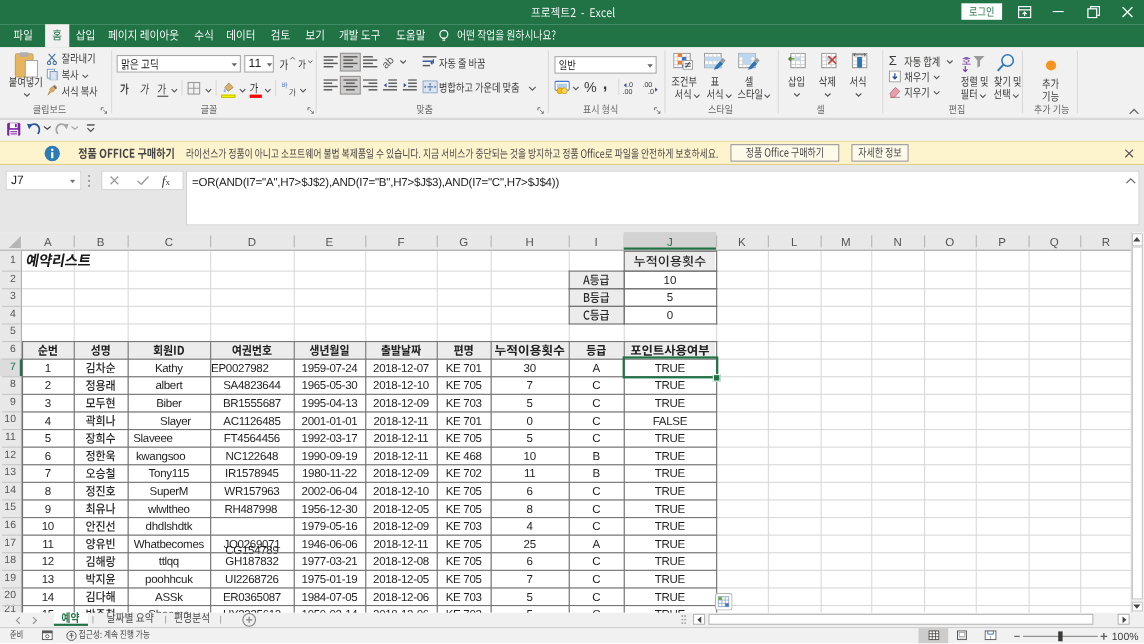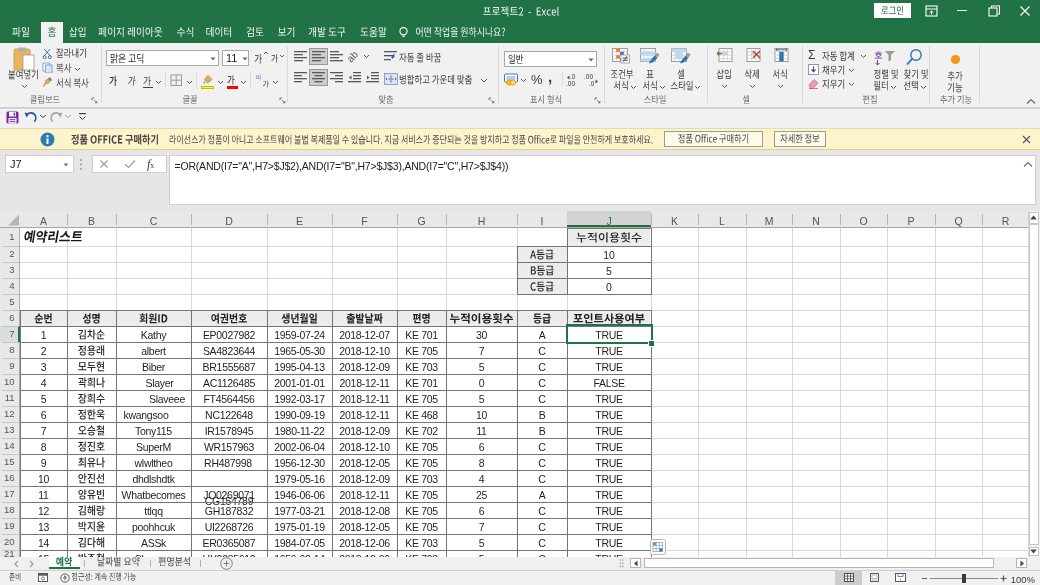--- a/index.html
+++ b/index.html
@@ -535,21 +535,21 @@
 <div style="position:absolute;left:517px;top:294px;width:51px;height:1px;background:#757575;"></div>
 <div style="position:absolute;left:517px;top:278px;width:1px;height:17px;background:#757575;"></div>
 <div style="position:absolute;left:567px;top:278px;width:1px;height:17px;background:#757575;"></div>
 <div style="position:absolute;left:567px;top:278px;width:85px;height:1px;background:#757575;"></div>
 <div style="position:absolute;left:567px;top:294px;width:85px;height:1px;background:#757575;"></div>
 <div style="position:absolute;left:567px;top:278px;width:1px;height:17px;background:#757575;"></div>
 <div style="position:absolute;left:651px;top:278px;width:1px;height:17px;background:#757575;"></div>
 <div style="position:absolute;left:21px;top:311px;width:629px;height:15px;background:#ececec;"></div>
 <div style="position:absolute;left:43.5px;top:328.5px;font:10.5px 'Liberation Sans', sans-serif;letter-spacing:-0.3px;color:#1f1f1f;white-space:nowrap;line-height:12.5px;transform:translateX(-50%);">1</div>
 <div style="position:absolute;left:153.5px;top:328.5px;font:10.5px 'Liberation Sans', sans-serif;letter-spacing:-0.3px;color:#1f1f1f;white-space:nowrap;line-height:12.5px;transform:translateX(-50%);">Kathy</div>
-<div style="position:absolute;left:229.0px;top:328.5px;font:10.5px 'Liberation Sans', sans-serif;letter-spacing:-0.3px;color:#1f1f1f;white-space:nowrap;line-height:12.5px;transform:translateX(-50%);">EP0027982</div>
+<div style="position:absolute;left:218px;top:328.5px;font:10.5px 'Liberation Sans', sans-serif;letter-spacing:-0.3px;color:#1f1f1f;white-space:nowrap;line-height:12.5px;transform:translateX(-50%);">EP0027982</div>
 <div style="position:absolute;left:299.5px;top:328.5px;font:10.5px 'Liberation Sans', sans-serif;letter-spacing:-0.3px;color:#1f1f1f;white-space:nowrap;line-height:12.5px;transform:translateX(-50%);">1959-07-24</div>
 <div style="position:absolute;left:364.5px;top:328.5px;font:10.5px 'Liberation Sans', sans-serif;letter-spacing:-0.3px;color:#1f1f1f;white-space:nowrap;line-height:12.5px;transform:translateX(-50%);">2018-12-07</div>
 <div style="position:absolute;left:421.5px;top:328.5px;font:10.5px 'Liberation Sans', sans-serif;letter-spacing:-0.3px;color:#1f1f1f;white-space:nowrap;line-height:12.5px;transform:translateX(-50%);">KE 701</div>
 <div style="position:absolute;left:481.5px;top:328.5px;font:10.5px 'Liberation Sans', sans-serif;letter-spacing:-0.3px;color:#1f1f1f;white-space:nowrap;line-height:12.5px;transform:translateX(-50%);">30</div>
 <div style="position:absolute;left:542.0px;top:328.5px;font:10.5px 'Liberation Sans', sans-serif;letter-spacing:-0.3px;color:#1f1f1f;white-space:nowrap;line-height:12.5px;transform:translateX(-50%);">A</div>
 <div style="position:absolute;left:609.0px;top:328.5px;font:10.5px 'Liberation Sans', sans-serif;letter-spacing:-0.3px;color:#1f1f1f;white-space:nowrap;line-height:12.5px;transform:translateX(-50%);">TRUE</div>
 <div style="position:absolute;left:43.5px;top:344.5px;font:10.5px 'Liberation Sans', sans-serif;letter-spacing:-0.3px;color:#1f1f1f;white-space:nowrap;line-height:12.5px;transform:translateX(-50%);">2</div>
 <div style="position:absolute;left:153.5px;top:344.5px;font:10.5px 'Liberation Sans', sans-serif;letter-spacing:-0.3px;color:#1f1f1f;white-space:nowrap;line-height:12.5px;transform:translateX(-50%);">albert</div>
 <div style="position:absolute;left:229.0px;top:344.5px;font:10.5px 'Liberation Sans', sans-serif;letter-spacing:-0.3px;color:#1f1f1f;white-space:nowrap;line-height:12.5px;transform:translateX(-50%);">SA4823644</div>
 <div style="position:absolute;left:299.5px;top:344.5px;font:10.5px 'Liberation Sans', sans-serif;letter-spacing:-0.3px;color:#1f1f1f;white-space:nowrap;line-height:12.5px;transform:translateX(-50%);">1965-05-30</div>
@@ -570,21 +570,21 @@
 <div style="position:absolute;left:43.5px;top:376.5px;font:10.5px 'Liberation Sans', sans-serif;letter-spacing:-0.3px;color:#1f1f1f;white-space:nowrap;line-height:12.5px;transform:translateX(-50%);">4</div>
 <div style="position:absolute;left:153.5px;top:376.5px;font:10.5px 'Liberation Sans', sans-serif;letter-spacing:-0.3px;color:#1f1f1f;white-space:nowrap;line-height:12.5px;transform:translateX(-50%);padding-left:12px;">Slayer</div>
 <div style="position:absolute;left:229.0px;top:376.5px;font:10.5px 'Liberation Sans', sans-serif;letter-spacing:-0.3px;color:#1f1f1f;white-space:nowrap;line-height:12.5px;transform:translateX(-50%);">AC1126485</div>
 <div style="position:absolute;left:299.5px;top:376.5px;font:10.5px 'Liberation Sans', sans-serif;letter-spacing:-0.3px;color:#1f1f1f;white-space:nowrap;line-height:12.5px;transform:translateX(-50%);">2001-01-01</div>
 <div style="position:absolute;left:364.5px;top:376.5px;font:10.5px 'Liberation Sans', sans-serif;letter-spacing:-0.3px;color:#1f1f1f;white-space:nowrap;line-height:12.5px;transform:translateX(-50%);">2018-12-11</div>
 <div style="position:absolute;left:421.5px;top:376.5px;font:10.5px 'Liberation Sans', sans-serif;letter-spacing:-0.3px;color:#1f1f1f;white-space:nowrap;line-height:12.5px;transform:translateX(-50%);">KE 701</div>
 <div style="position:absolute;left:481.5px;top:376.5px;font:10.5px 'Liberation Sans', sans-serif;letter-spacing:-0.3px;color:#1f1f1f;white-space:nowrap;line-height:12.5px;transform:translateX(-50%);">0</div>
 <div style="position:absolute;left:542.0px;top:376.5px;font:10.5px 'Liberation Sans', sans-serif;letter-spacing:-0.3px;color:#1f1f1f;white-space:nowrap;line-height:12.5px;transform:translateX(-50%);">C</div>
 <div style="position:absolute;left:609.0px;top:376.5px;font:10.5px 'Liberation Sans', sans-serif;letter-spacing:-0.3px;color:#1f1f1f;white-space:nowrap;line-height:12.5px;transform:translateX(-50%);">FALSE</div>
 <div style="position:absolute;left:43.5px;top:392.5px;font:10.5px 'Liberation Sans', sans-serif;letter-spacing:-0.3px;color:#1f1f1f;white-space:nowrap;line-height:12.5px;transform:translateX(-50%);">5</div>
-<div style="position:absolute;left:167px;top:392.5px;font:10.5px 'Liberation Sans', sans-serif;letter-spacing:-0.3px;color:#1f1f1f;white-space:nowrap;line-height:12.5px;transform:translateX(-50%);">Slaveee</div>
+<div style="position:absolute;left:139px;top:392.5px;font:10.5px 'Liberation Sans', sans-serif;letter-spacing:-0.3px;color:#1f1f1f;white-space:nowrap;line-height:12.5px;transform:translateX(-50%);">Slaveee</div>
 <div style="position:absolute;left:229.0px;top:392.5px;font:10.5px 'Liberation Sans', sans-serif;letter-spacing:-0.3px;color:#1f1f1f;white-space:nowrap;line-height:12.5px;transform:translateX(-50%);">FT4564456</div>
 <div style="position:absolute;left:299.5px;top:392.5px;font:10.5px 'Liberation Sans', sans-serif;letter-spacing:-0.3px;color:#1f1f1f;white-space:nowrap;line-height:12.5px;transform:translateX(-50%);">1992-03-17</div>
 <div style="position:absolute;left:364.5px;top:392.5px;font:10.5px 'Liberation Sans', sans-serif;letter-spacing:-0.3px;color:#1f1f1f;white-space:nowrap;line-height:12.5px;transform:translateX(-50%);">2018-12-11</div>
 <div style="position:absolute;left:421.5px;top:392.5px;font:10.5px 'Liberation Sans', sans-serif;letter-spacing:-0.3px;color:#1f1f1f;white-space:nowrap;line-height:12.5px;transform:translateX(-50%);">KE 705</div>
 <div style="position:absolute;left:481.5px;top:392.5px;font:10.5px 'Liberation Sans', sans-serif;letter-spacing:-0.3px;color:#1f1f1f;white-space:nowrap;line-height:12.5px;transform:translateX(-50%);">5</div>
 <div style="position:absolute;left:542.0px;top:392.5px;font:10.5px 'Liberation Sans', sans-serif;letter-spacing:-0.3px;color:#1f1f1f;white-space:nowrap;line-height:12.5px;transform:translateX(-50%);">C</div>
 <div style="position:absolute;left:609.0px;top:392.5px;font:10.5px 'Liberation Sans', sans-serif;letter-spacing:-0.3px;color:#1f1f1f;white-space:nowrap;line-height:12.5px;transform:translateX(-50%);">TRUE</div>
 <div style="position:absolute;left:43.5px;top:408.5px;font:10.5px 'Liberation Sans', sans-serif;letter-spacing:-0.3px;color:#1f1f1f;white-space:nowrap;line-height:12.5px;transform:translateX(-50%);">6</div>
 <div style="position:absolute;left:146px;top:408.5px;font:10.5px 'Liberation Sans', sans-serif;letter-spacing:-0.3px;color:#1f1f1f;white-space:nowrap;line-height:12.5px;transform:translateX(-50%);">kwangsoo</div>
 <div style="position:absolute;left:229.0px;top:408.5px;font:10.5px 'Liberation Sans', sans-serif;letter-spacing:-0.3px;color:#1f1f1f;white-space:nowrap;line-height:12.5px;transform:translateX(-50%);">NC122648</div>

